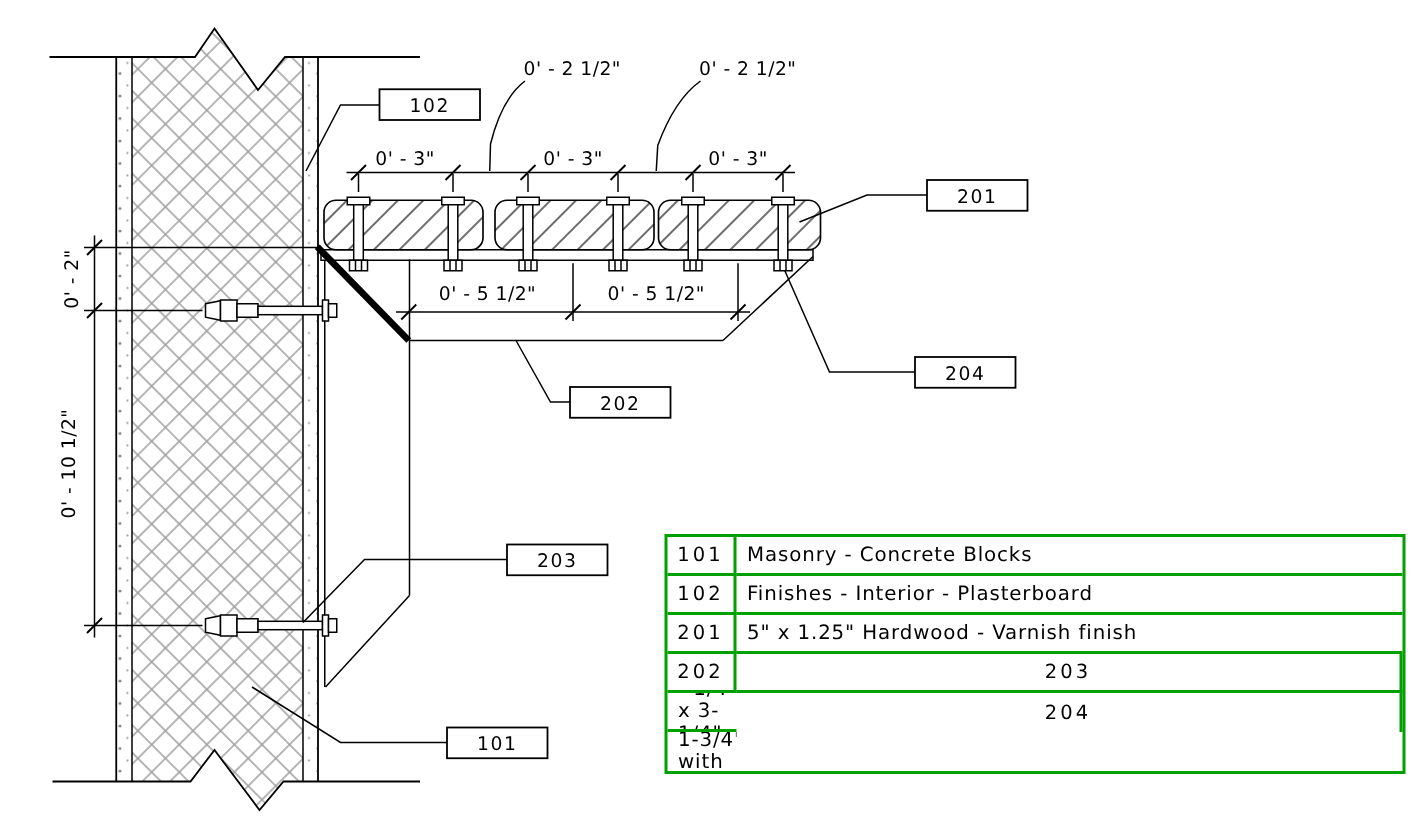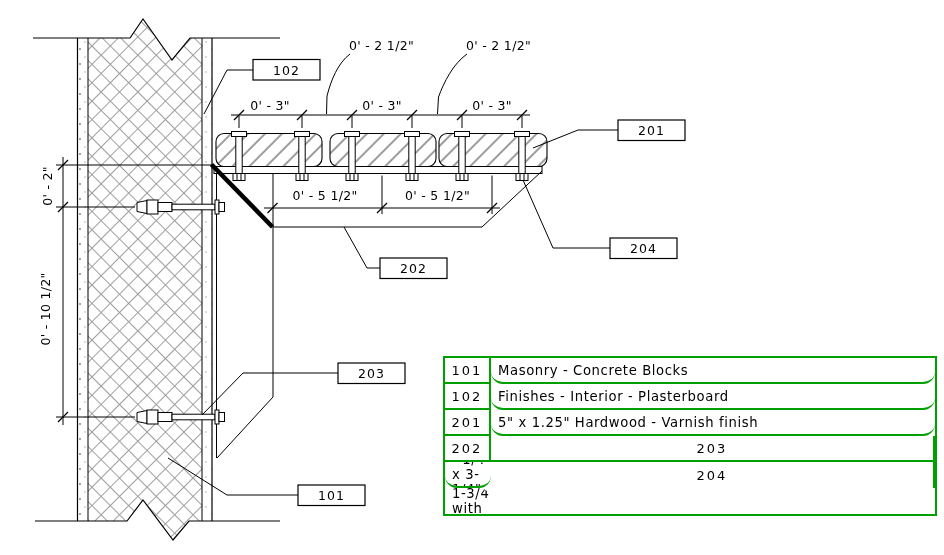--- a/index.html
+++ b/index.html
@@ -10,21 +10,21 @@
   .dimtxt{font-size:12.5px;letter-spacing:0.3px;}
   .tagtxt{font-size:12.5px;letter-spacing:1px;}
   
   #legend{position:absolute;left:443px;top:356px;width:494px;height:160px;
           box-sizing:border-box;border:2px solid #00a000;
           display:grid;grid-template-columns:46px 1fr;grid-template-rows:repeat(6,1fr);
           background:#fff;}
   #legend .cell{display:flex;align-items:center;font-size:13px;color:#000;
                 border-bottom:2px solid #00a000;box-sizing:border-box;overflow:hidden;}
   #legend .code{justify-content:center;letter-spacing:2px;border-right:2px solid #00a000;}
-  #legend .desc{padding-left:7px;letter-spacing:0.6px;font-size:13.2px;border-radius:12px;}
+  #legend .desc{padding-left:7px;letter-spacing:0.6px;font-size:13.2px;}
   #legend .lastrow{border-bottom:none;}
 </style>
 </head>
 <body>
 
 <div id="canvas">
 
 <svg width="944" height="555" viewBox="0 0 944 555">
   <defs>
     <pattern id="xh" patternUnits="userSpaceOnUse" width="13" height="13" patternTransform="rotate(45)">

